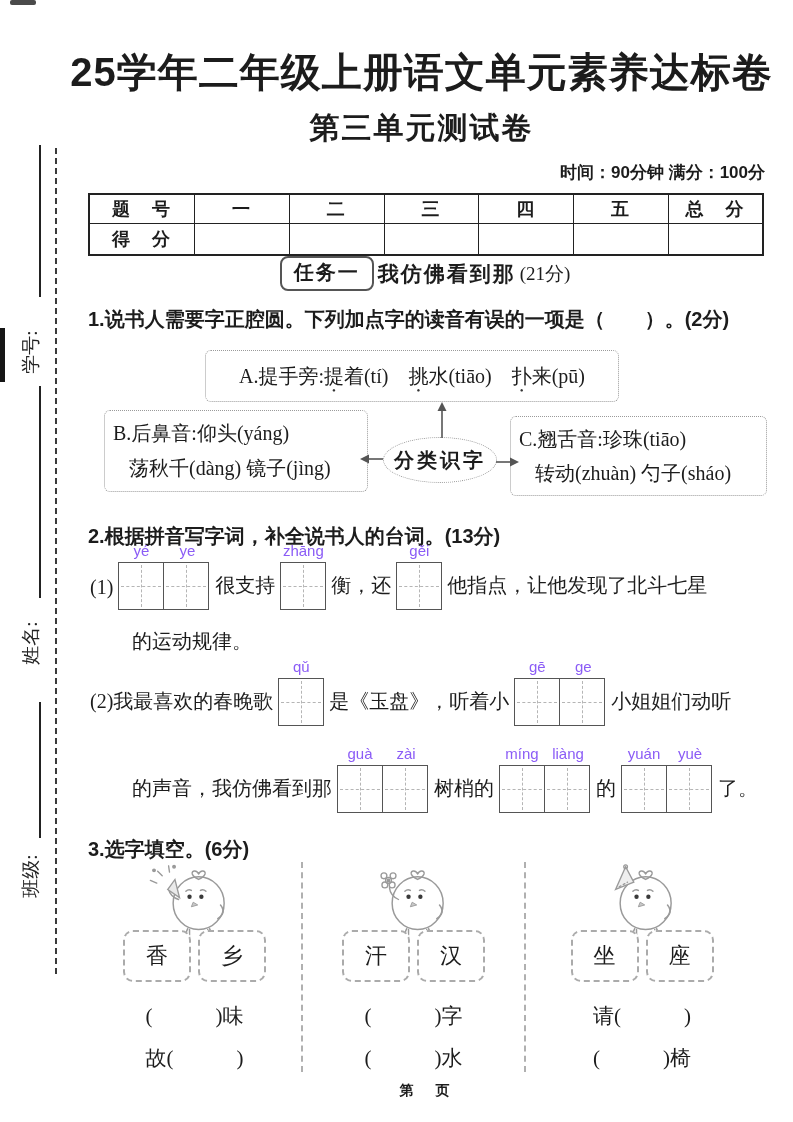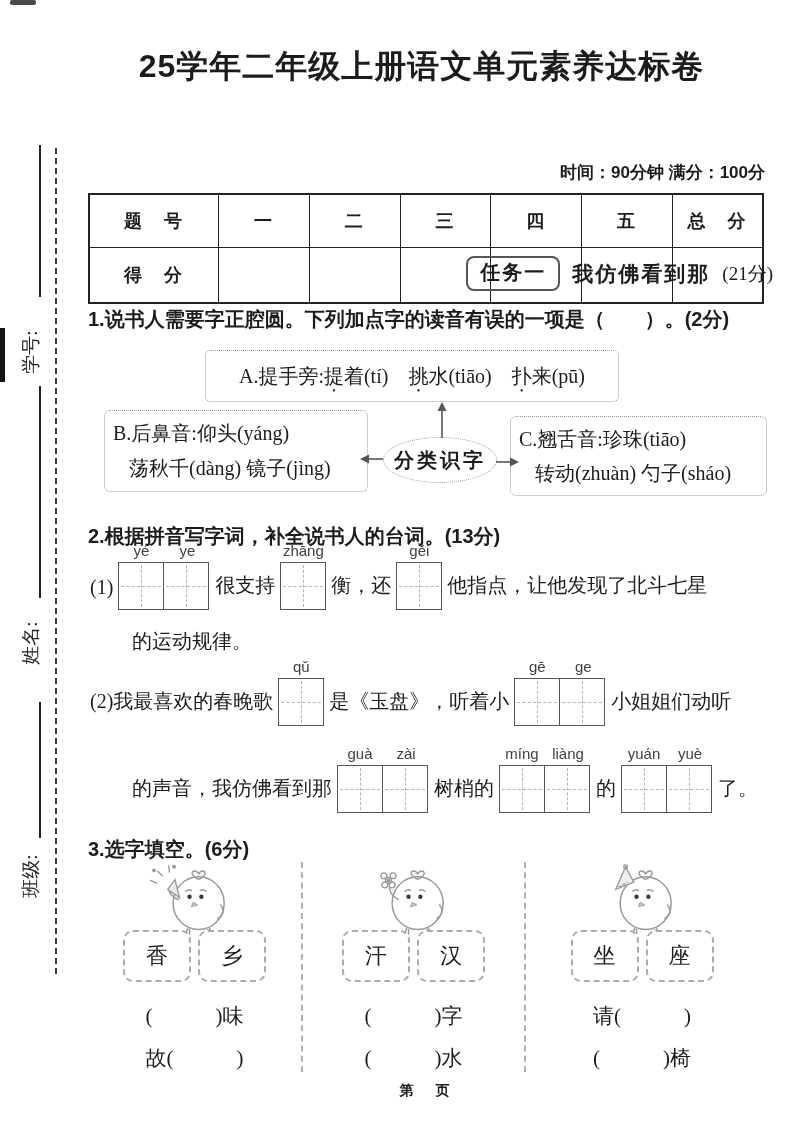--- a/index.html
+++ b/index.html
@@ -19,36 +19,36 @@
   .blank-line{position:absolute;left:39px;border-left:2px solid #222;}
   .bl1{top:145px;height:152px;}
   .bl2{top:386px;height:212px;}
   .bl3{top:702px;height:136px;}
   .side-label{position:absolute;left:-6px;width:70px;height:22px;text-align:center;
               font-family:var(--serif);font-size:19px;transform:rotate(-90deg);color:#222;}
   .sl1{top:341px;} .sl2{top:632px;} .sl3{top:865px;}
 
   
   .title{position:absolute;left:60px;right:10px;top:45px;text-align:center;
-         font-size:32px;font-weight:700;letter-spacing:1px;}
+         font-size:40px;font-weight:700;letter-spacing:1px;}
   .subtitle{position:absolute;left:60px;right:10px;top:108px;text-align:center;
             font-size:30px;font-weight:700;letter-spacing:2px;}
   .meta{position:absolute;right:28px;top:161px;font-size:17px;font-weight:700;}
 
   
   table.score{position:absolute;left:88px;top:193px;width:676px;border-collapse:collapse;
               table-layout:fixed;border:2px solid #222;}
   table.score td{border:1px solid #222;text-align:center;font-size:18px;font-weight:700;
-                 height:28px;padding:12px;letter-spacing:2px;}
+                 height:28px;padding:0;letter-spacing:2px;}
   table.score tr:last-child td{height:30px;}
   td.label-cell{width:104px;}
 
   
-  .task-line{position:absolute;left:88px;right:20px;top:256px;display:flex;
-             justify-content:flex-end;align-items:center;gap:12px;}
+  .task-line{position:absolute;left:88px;right:31px;top:256px;display:flex;
+             justify-content:center;align-items:center;gap:4px;}
   .task-badge{border:2px solid #555;border-radius:8px;padding:1px 12px 3px;
               font-size:20px;font-weight:700;letter-spacing:2px;}
   .task-title{font-size:21px;font-weight:700;letter-spacing:2px;}
   .task-points{font-family:var(--serif);font-size:19px;}
 
   
   .q-intro{position:absolute;font-size:20px;font-weight:700;}
   .q1t{left:88px;top:306px;} .q2t{left:88px;top:523px;} .q3t{left:88px;top:836px;}
 
   
@@ -67,21 +67,21 @@
   .arrow{position:absolute;}
   .ar-up{left:432px;top:400px;} .ar-left{left:358px;top:451px;} .ar-right{left:495px;top:454px;}
 
   
   .q2-line{position:absolute;display:flex;align-items:flex-end;}
   .q2l1{left:88px;top:542px;} .q2l2{left:130px;top:628px;}
   .q2l3{left:88px;top:658px;}  .q2l4{left:130px;top:745px;}
   .q2-text{font-family:var(--serif);font-size:20px;margin:0 2px 11px;white-space:nowrap;}
   .box-group{display:inline-flex;flex-direction:column;margin:0 3px;}
   .py-row{display:flex;}
-  .py{width:46px;text-align:center;font-size:15px;color:#404040;height:20px;}
+  .py{width:46px;text-align:center;font-size:15px;color:#8b5cf6;height:20px;}
   .cells{display:flex;}
   .cell{width:46px;height:48px;border:1px solid #555;position:relative;background:#fff;box-sizing:border-box;}
   .cell + .cell{margin-left:-1px;}
   .cell::before{content:"";position:absolute;left:2px;right:2px;top:50%;border-top:1px dashed #b5b5b5;}
   .cell::after{content:"";position:absolute;top:2px;bottom:2px;left:50%;border-left:1px dashed #b5b5b5;}
 
   
   .q3-row{position:absolute;left:88px;top:862px;width:692px;display:grid;
           grid-template-columns:213px 225px 254px;}
   .q3-col{display:flex;flex-direction:column;align-items:center;}
@@ -107,20 +107,21 @@
   <div class="edge-mark"></div>
   <div class="fold-line"></div>
   <div class="blank-line bl1"></div>
   <div class="blank-line bl2"></div>
   <div class="blank-line bl3"></div>
   <div class="side-label sl1">学号:</div>
   <div class="side-label sl2">姓名:</div>
   <div class="side-label sl3">班级:</div>
 
   <div class="title">25学年二年级上册语文单元素养达标卷</div>
+  <div class="subtitle">第三单元测试卷</div>
   <div class="meta">时间：90分钟 满分：100分</div>
 
   <table class="score">
     <tbody>
       <tr>
           <td class="label-cell">题　号</td>
           <td>一</td>
           <td>二</td>
           <td>三</td>
           <td>四</td>

